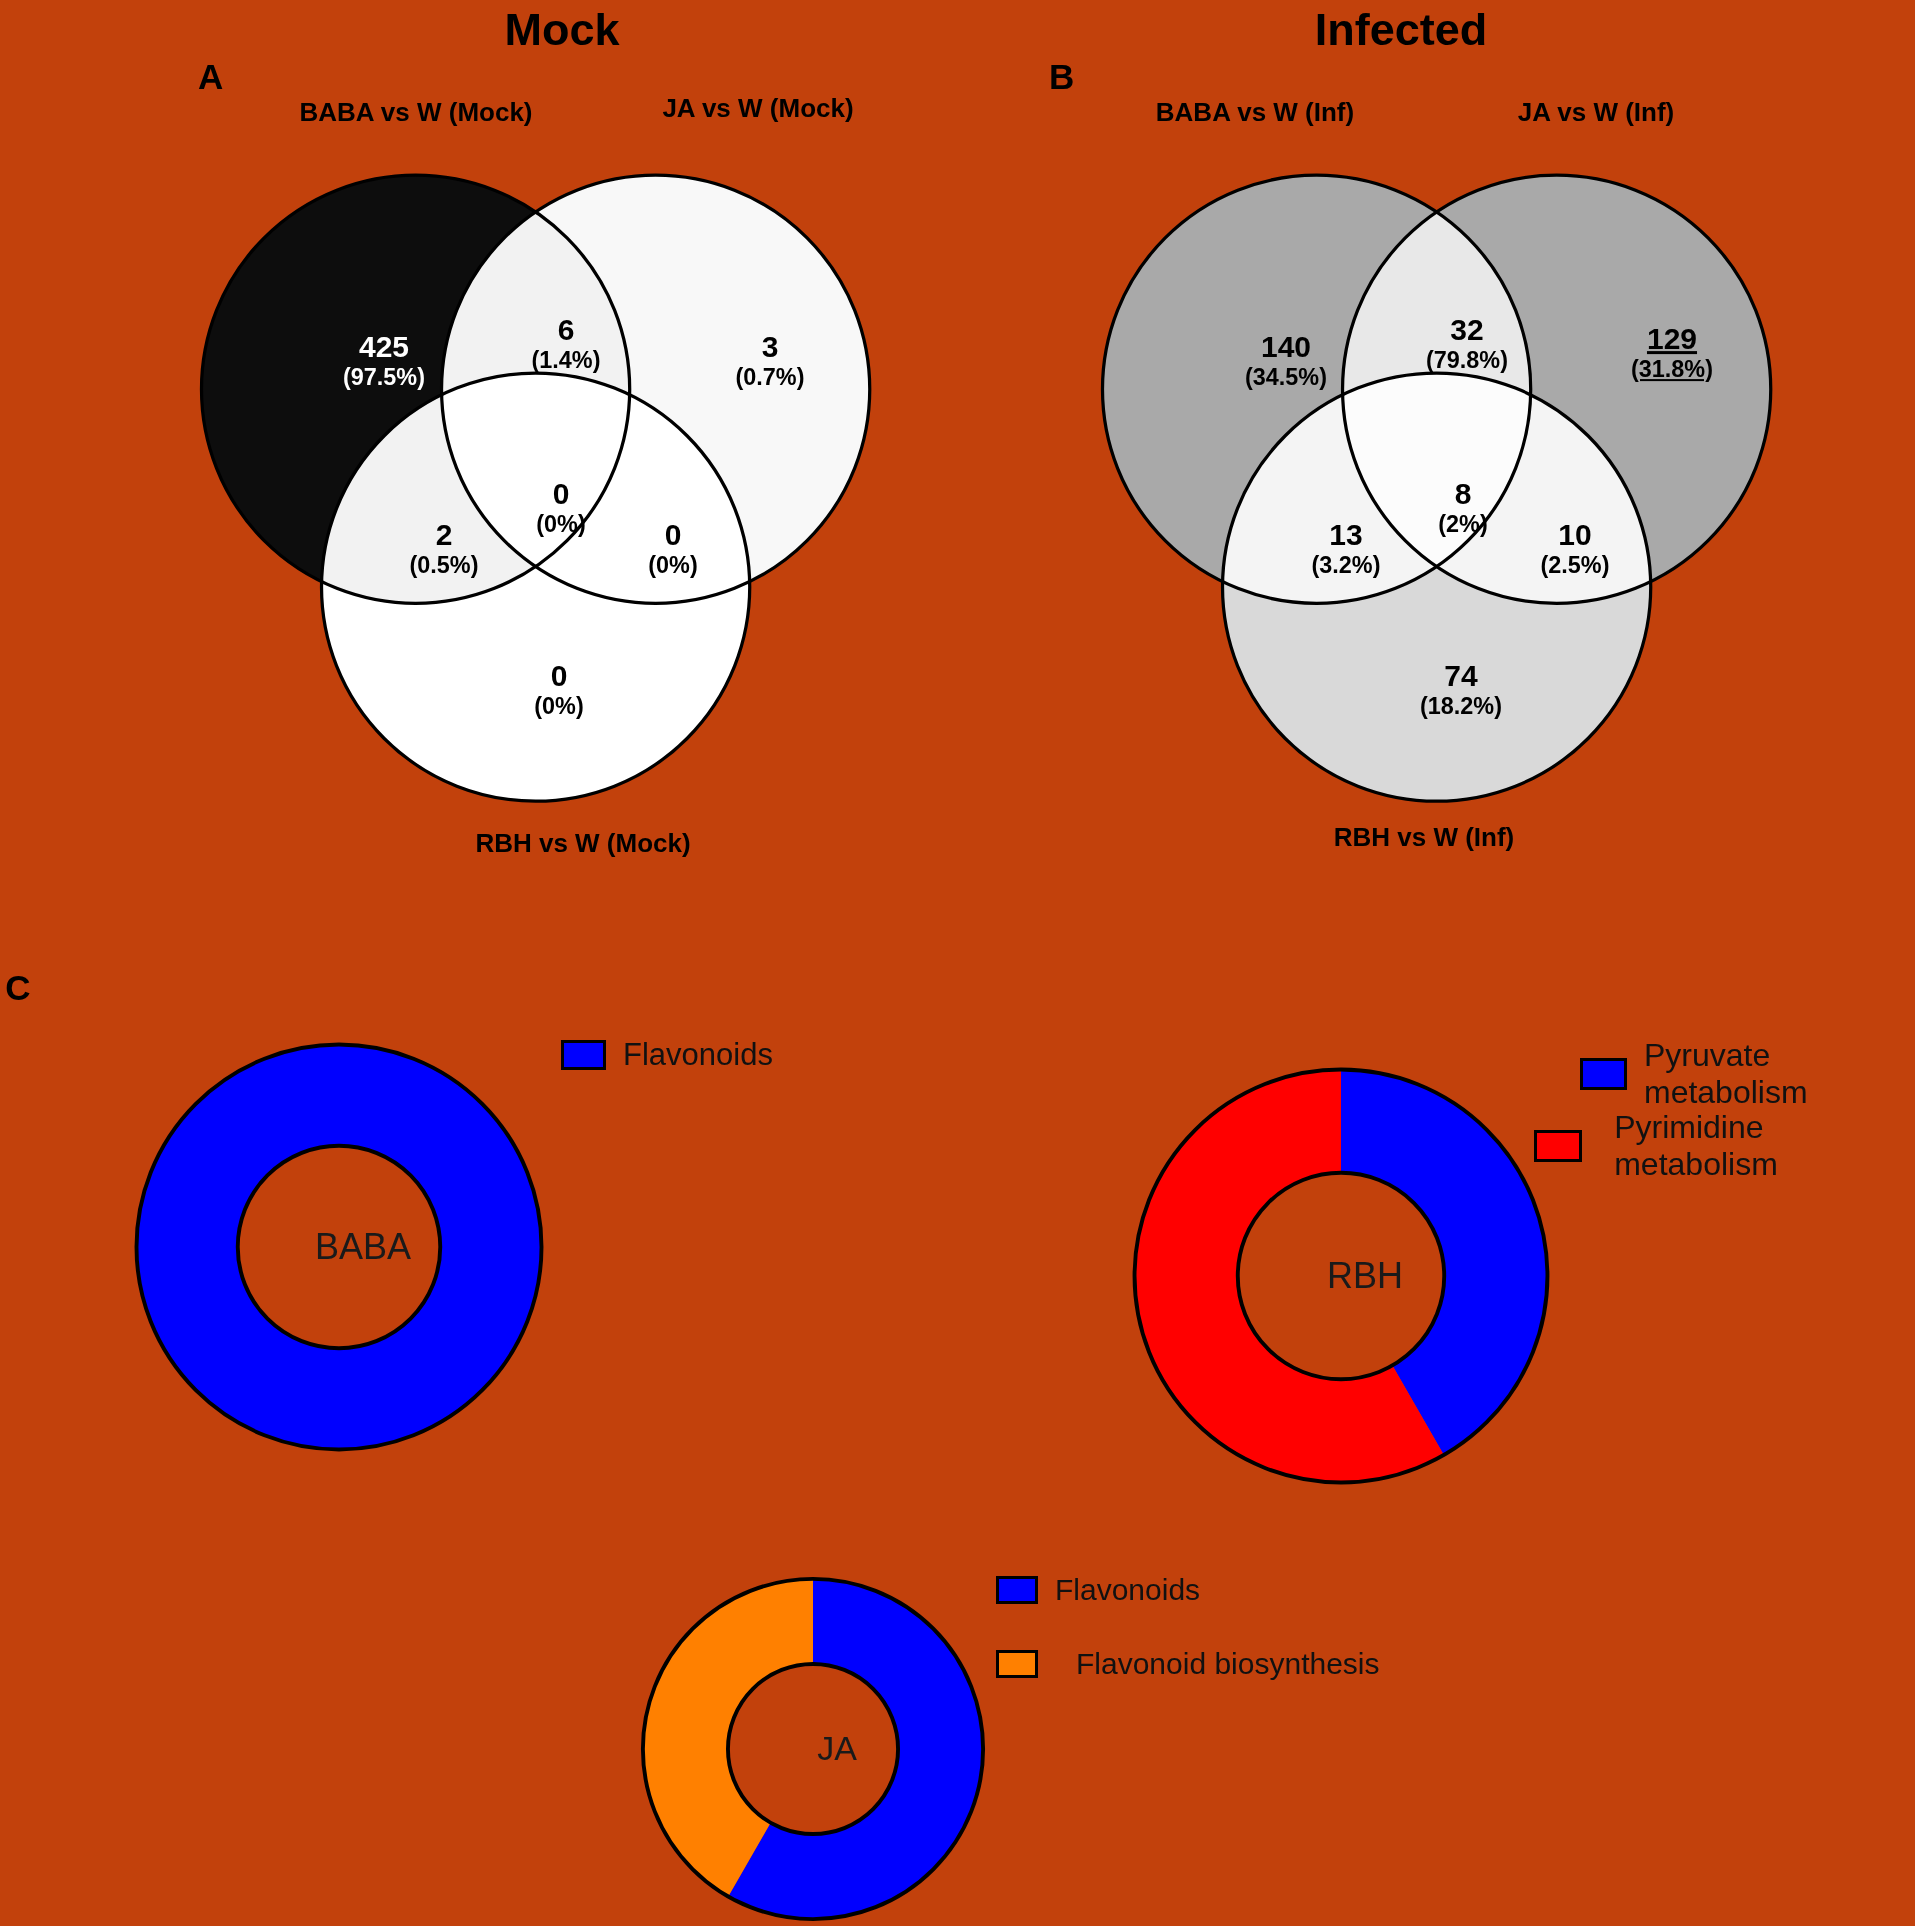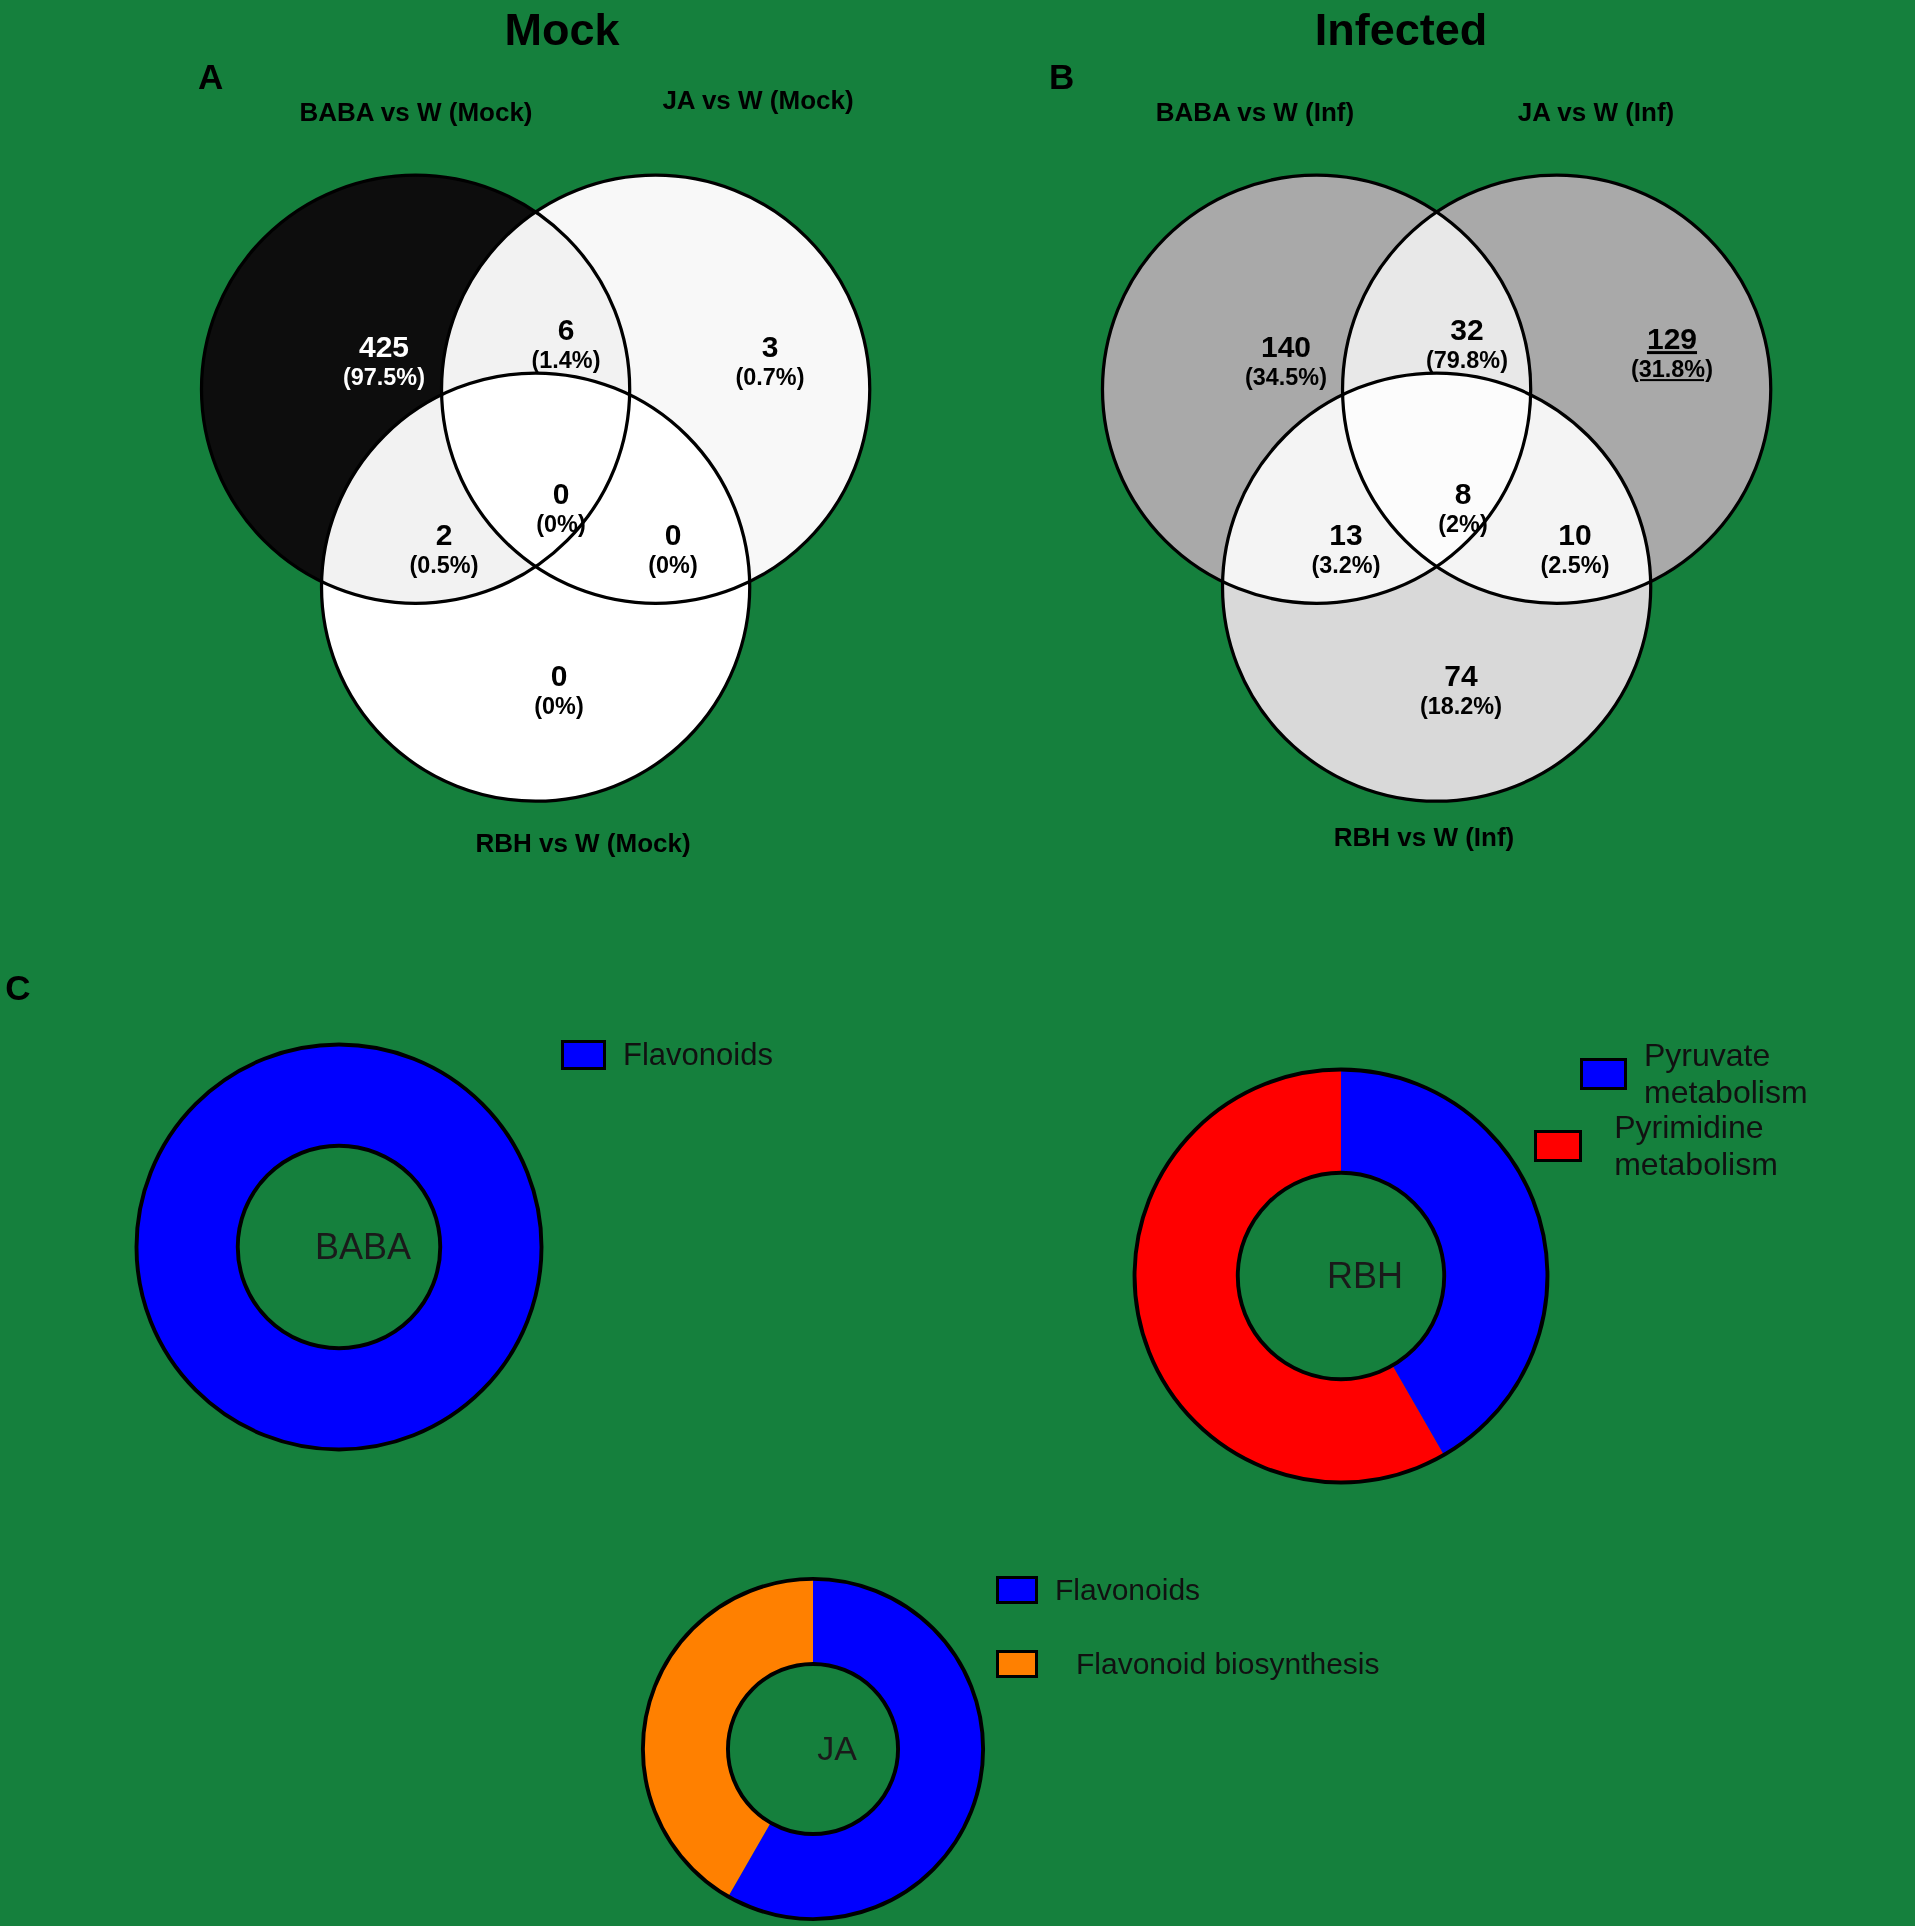--- a/index.html
+++ b/index.html
@@ -1,16 +1,16 @@
 <!DOCTYPE html>
 <html style="font-size:10.4px"><head>
 <meta charset="utf-8">
 <style>
   html,body{margin:0;padding:0;background:#ffffff;}
-  #page{position:relative;width:1916px;height:1926px;background:#15803d;overflow:hidden;
+  #page{position:relative;width:1916px;height:1926px;background:#c2410c;overflow:hidden;
         font-family:"Liberation Sans","DejaVu Sans",sans-serif;color:#000;}
   .abs{position:absolute;}
   .ctr{transform:translate(-50%,-50%);white-space:nowrap;margin-left:24px;}
   .ctrx{transform:translateX(-50%);white-space:nowrap;}
   .fig-title{font-size:45px;font-weight:bold;}
   .panel-letter{font-size:35px;font-weight:bold;}
   .set-label{font-size:26px;font-weight:bold;}
   .venn-num{text-align:center;line-height:1.12;}
   .venn-num .cnt{font-size:30px;font-weight:bold;}
   .venn-num .pct{font-size:23.4px;font-weight:bold;}
@@ -31,21 +31,21 @@
 
 <div id="page">
 
   <div class="abs ctrx fig-title" style="left:562px;top:3.9px;">Mock</div>
   <div class="abs ctrx fig-title" style="left:1401px;top:3.9px;">Infected</div>
   <div class="abs panel-letter" style="left:198px;top:57px;">A</div>
   <div class="abs panel-letter" style="left:1049px;top:57px;">B</div>
   <div class="abs panel-letter" style="left:5.2px;top:968px;">C</div>
 
   <div class="abs ctr set-label" style="left:392px;top:112px;">BABA vs W (Mock)</div>
-  <div class="abs ctr set-label" style="left:734px;top:100px;text-align:right;">JA vs W (Mock)</div>
+  <div class="abs ctr set-label" style="left:734px;top:108px;text-align:right;">JA vs W (Mock)</div>
   <div class="abs ctr set-label" style="left:559px;top:843px;text-align:center;">RBH vs W (Mock)</div>
 
   <svg class="venn" style="left:195px;top:162px;" width="811" height="714" viewBox="0 0 1250 1100">
     <defs>
       <clipPath id="mA1">
           <circle cx="340" cy="350" r="330"></circle>
         </clipPath>
       <clipPath id="mA2">
           <circle cx="710" cy="350" r="330"></circle>
         </clipPath>

